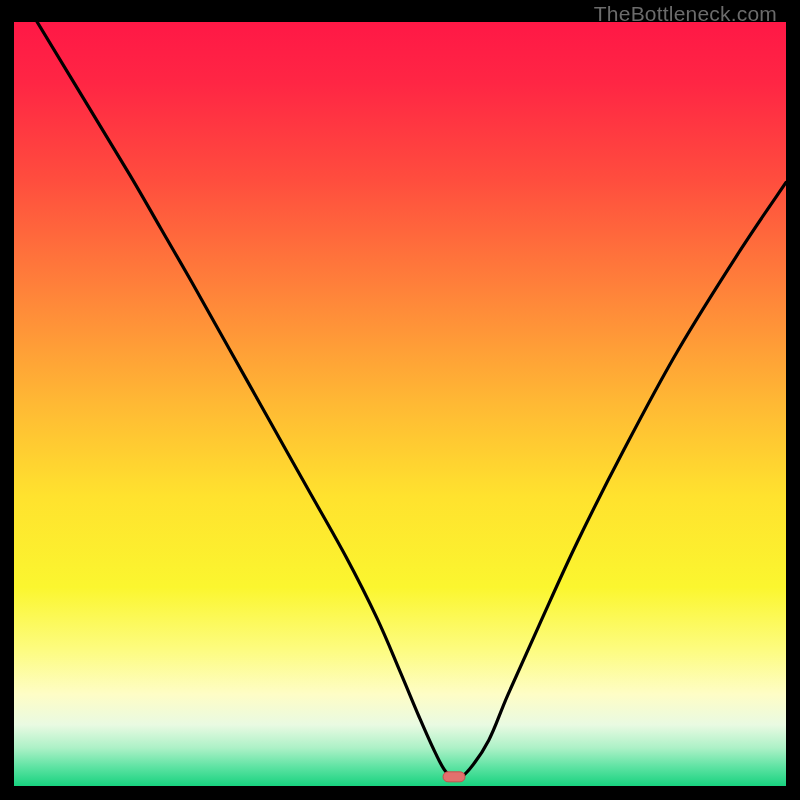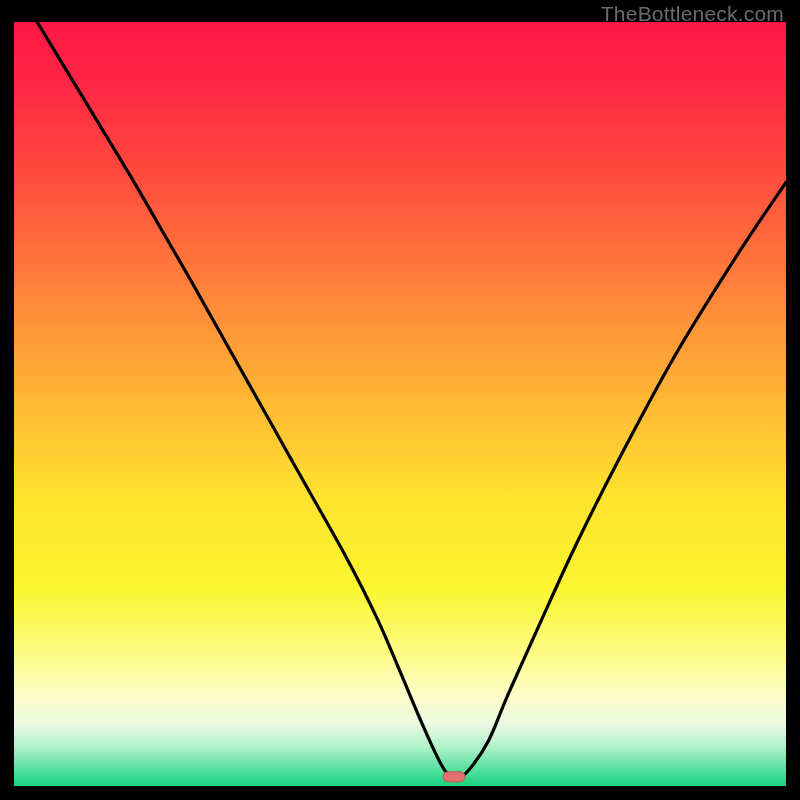--- a/index.html
+++ b/index.html
@@ -13,21 +13,21 @@
   }
   .outer {
     width: 800px;
     height: 800px;
     background: #000;
     position: relative;
   }
   .watermark {
     position: absolute;
     top: 2px;
-    right: 16px;
+    right: 23px;
     color: #6b6b6b;
     font-size: 21px;
     font-weight: 500;
     letter-spacing: 0.2px;
     z-index: 10;
     user-select: none;
   }
   .plot-frame {
     position: absolute;
     left: 14px;

